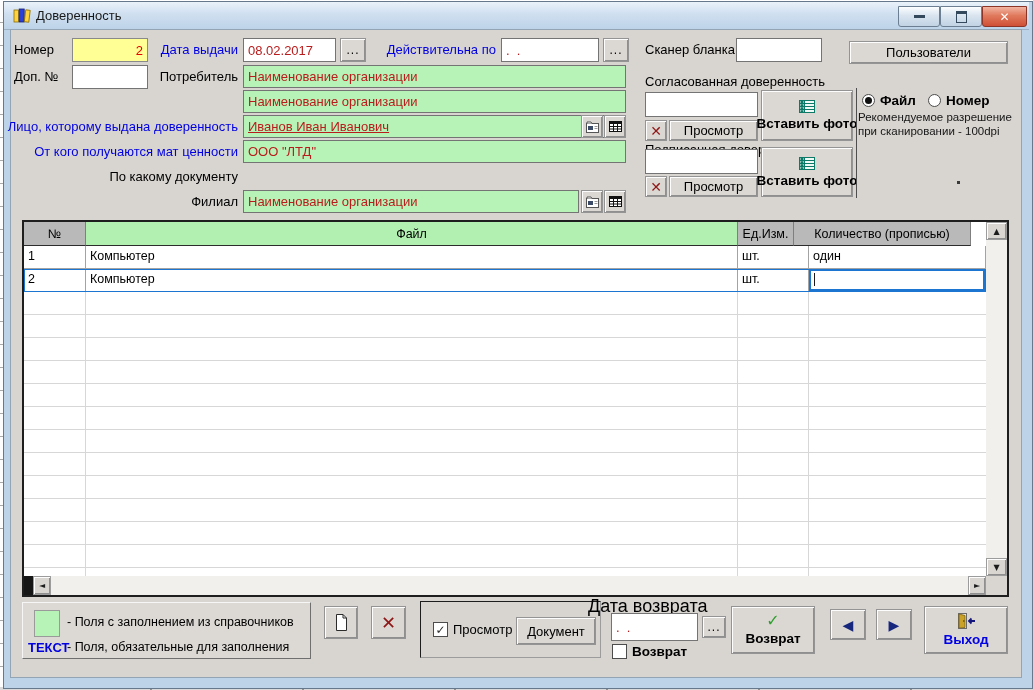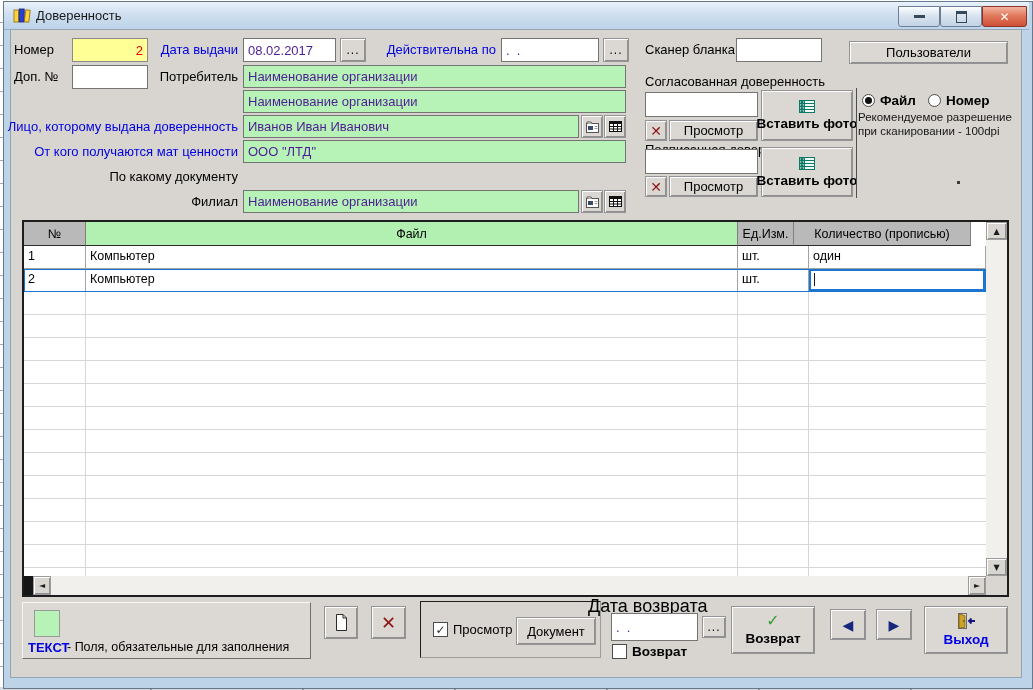--- a/index.html
+++ b/index.html
@@ -20,21 +20,21 @@
   .winbtn.close{background:linear-gradient(#f2b4a2,#e07a5d 45%,#cf4f35);border-color:#8c3526;
                 color:#fff;font-weight:bold;font-size:12px;font-family:"DejaVu Sans",sans-serif}
   .minbar{width:11px;height:3px;background:#34495c}
   .restbox{width:9px;height:8px;border:1px solid #34495c;border-top:3px solid #34495c}
   .content{left:10px;top:29px;width:1012px;height:649px;background:var(--window_bg);border:1px solid #93a4b5;box-sizing:border-box}
   
   .flabel{position:absolute;line-height:23px;white-space:nowrap}
   .r{text-align:right}
   .blue{color:var(--label_blue)}
   .inp{position:absolute;background:#fff;border:1px solid #747474;box-sizing:border-box;
-       font-family:"Liberation Sans",sans-serif;font-size:13px;padding:0 4px;color:#4c1d95}
+       font-family:"Liberation Sans",sans-serif;font-size:13px;padding:0 4px;color:#b91c1c}
   .inp.green{background:var(--green_field)}
   .inp.yellow{background:var(--yellow_field);color:var(--value_red);text-align:right;border:1px solid #8a8a8a}
   .btn{position:absolute;background:#dbd8d3;border:1px solid #949494;box-sizing:border-box;
        box-shadow:inset 1px 1px 0 #fdfdfd,inset -1px -1px 0 #8f8f8f;
        display:flex;align-items:center;justify-content:center;font-size:13px;cursor:default;white-space:nowrap}
   .btn.bold{font-weight:bold;font-size:13.5px}
   .btn.col{flex-direction:column;gap:3px}
   .dots{font-size:12px;letter-spacing:1px}
   .xglyph{color:#8d1616;font-weight:bold;font-size:14px;font-family:"DejaVu Sans",sans-serif}
   .xglyph.big{font-size:18px}
@@ -121,21 +121,21 @@
   <div class="btn" style="left:849px;top:41px;width:159px;height:23px">Пользователи</div>
 
   <div class="flabel" style="left:14px;top:65px">Доп. №</div>
   <input class="inp" style="left: 72px; top: 65px; width: 76px; height: 24px;" value="">
   <div class="flabel r" style="left:104px;top:65px;width:134px">Потребитель</div>
   <input class="inp green" style="left: 243px; top: 65px; width: 383px; height: 23px;" value="Наименование организации">
 
   <input class="inp green" style="left: 243px; top: 90px; width: 383px; height: 23px;" value="Наименование организации">
 
   <div class="flabel r blue" style="left:4px;top:115px;width:234px">Лицо, которому выдана доверенность</div>
-  <input class="inp green" style="left: 243px; top: 115px; width: 336px; height: 23px;" value="Иванов Иван Иванович">
+  <input class="inp green" style="left: 243px; top: 115px; width: 380px; height: 23px; text-decoration: underline;" value="Иванов Иван Иванович">
   <div class="btn" style="left:581px;top:115px;width:22px;height:23px">
     <svg width="13" height="12" viewBox="0 0 13 12">
       <rect x="0.5" y="2.5" width="12" height="9" fill="#fff" stroke="#555"></rect>
       <path d="M1 2.5 V1 h4 l1 1.5" fill="#fff" stroke="#555"></path>
       <rect x="2" y="5" width="5" height="4" fill="#3a4a66"></rect>
       <rect x="8.5" y="5" width="3" height="1" fill="#999"></rect>
       <rect x="8.5" y="7" width="3" height="1" fill="#999"></rect>
     </svg>
   </div>
   <div class="btn" style="left:604px;top:115px;width:22px;height:23px">
@@ -270,20 +270,21 @@
         </div>
       <div class="sbtn" style="left:944px;top:0;width:18px;height:19px">
           <span>►</span>
         </div>
     </div>
     <div class="corner"></div>
   </div>
 
   <div class="panel" style="left:22px;top:602px;width:289px;height:57px">
     <div class="abs" style="left:11px;top:7px;width:24px;height:25px;background:var(--green_field);border:1px solid #9a9a9a"></div>
+    <div class="abs" style="left:44px;top:7px;line-height:25px;font-size:12.5px;white-space:nowrap">- Поля с заполнением из справочников</div>
     <div class="abs" style="left:5px;top:32px;line-height:25px;font-weight:bold;color:var(--label_blue);font-size:13px">ТЕКСТ</div>
     <div class="abs" style="left:44px;top:32px;line-height:25px;font-size:12.5px;white-space:nowrap">- Поля, обязательные для заполнения</div>
   </div>
 
   <div class="btn" style="left:324px;top:606px;width:34px;height:33px">
     <svg width="15" height="19" viewBox="0 0 15 19">
       <path d="M2.5 1.5 H9 L12.5 5 V17.5 H2.5 Z" fill="#fff" stroke="#2b2b2b"></path>
       <path d="M9 1.5 V5 H12.5" fill="none" stroke="#2b2b2b"></path>
     </svg>
   </div>

